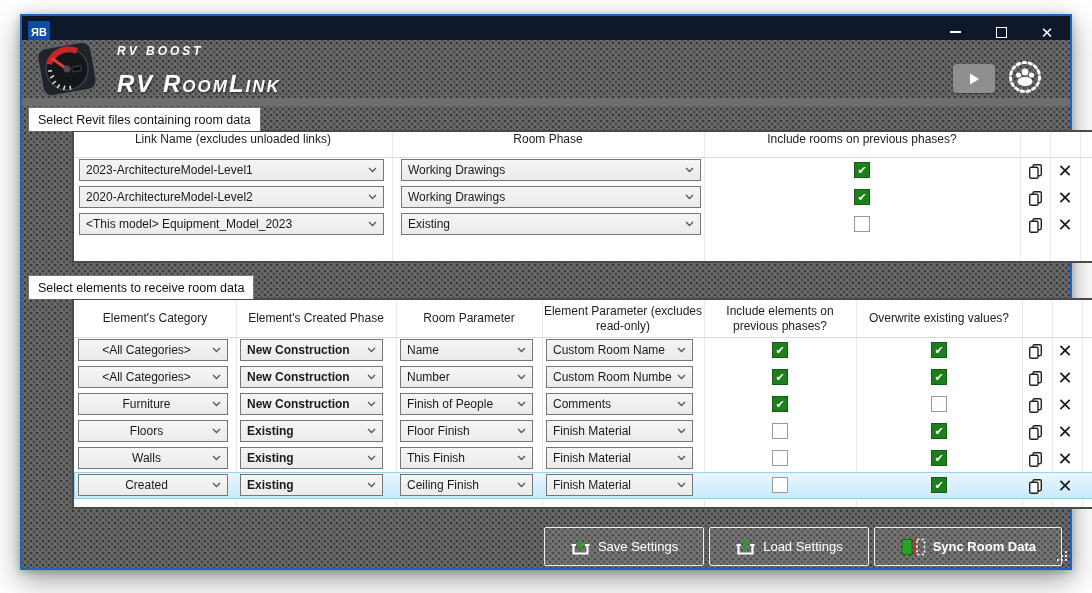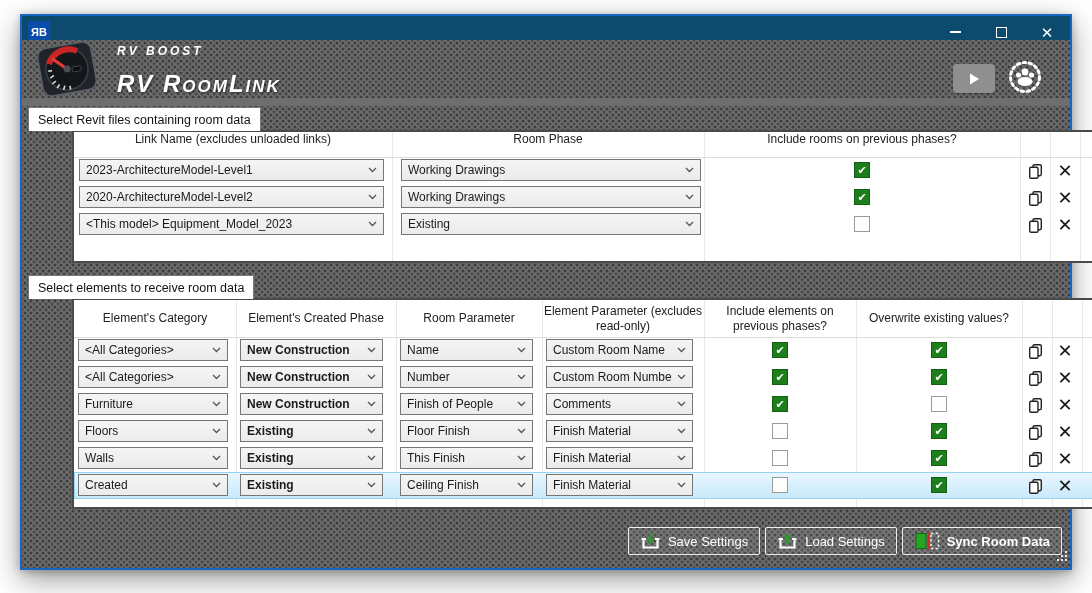--- a/index.html
+++ b/index.html
@@ -66,43 +66,43 @@
   .t1-c1 { left:0; width:318px; } .t1-c2 { left:318px; width:312px; } .t1-c3 { left:630px; width:316px; }
   #t1-body .dd1 { left:5px;  width:305px; }
   #t1-body .dd2 { left:327px; width:300px; }
   #t1-body .cb1 { left:780px; }
   #t1-body .copy { left:950px; } #t1-body .del { left:980px; }
 
   
   #t2-head { position:relative; height:37px; }
   .t2-c1 { left:0; width:162px; } .t2-c2 { left:162px; width:160px; } .t2-c3 { left:322px; width:146px; }
   .t2-c4 { left:468px; width:162px; } .t2-c5 { left:630px; width:152px; } .t2-c6 { left:782px; width:166px; }
-  #t2-body .dd1 { left:4px; width:150px; }
+  #t2-body .dd1 { left:4px; width:150px;text-align:center; }
   #t2-body .dd2 { left:166px; width:143px;font-weight:bold; }
   #t2-body .dd3 { left:326px; width:133px; }
   #t2-body .dd4 { left:472px; width:147px; }
   #t2-body .cb1 { left:698px; }
   #t2-body .cb2 { left:857px; }
   #t2-body .copy { left:950px; } #t2-body .del { left:980px; }
 
   
   #footer { position:absolute; right:8px; top:511px; display:flex; gap:5px; z-index:2; }
-  .fbtn { height:28px; border:1px solid #ededed; border-radius:2px; background:rgba(255,255,255,.08);
-          display:flex; align-items:center; gap:7px; padding:0 11px; color:#fff; font-size:13px; }
+  .fbtn { height:39px; border:1px solid #ededed; border-radius:2px; background:rgba(255,255,255,.08);
+          display:flex; align-items:center; gap:7px; padding:0 25px; color:#fff; font-size:13px; }
   .fbtn.primary span { font-weight:bold; }
 
   #resize-grip { position:absolute; right:2px; bottom:2px; z-index:4; }
 </style>
 </head>
 <body>
 
 <div id="app">
   <div id="win">
 
-    <div id="titlebar" style="background:#0c4a6e;">
+    <div id="titlebar" style="background:#0f172a;">
       <div id="app-icon">ЯB</div>
       <div id="win-controls">
         <div class="win-btn">
             <div class="glyph-min"></div>
           </div>
         <div class="win-btn">
             <div class="glyph-max"></div>
           </div>
         <div class="win-btn">
             <div class="glyph-close">✕</div>

